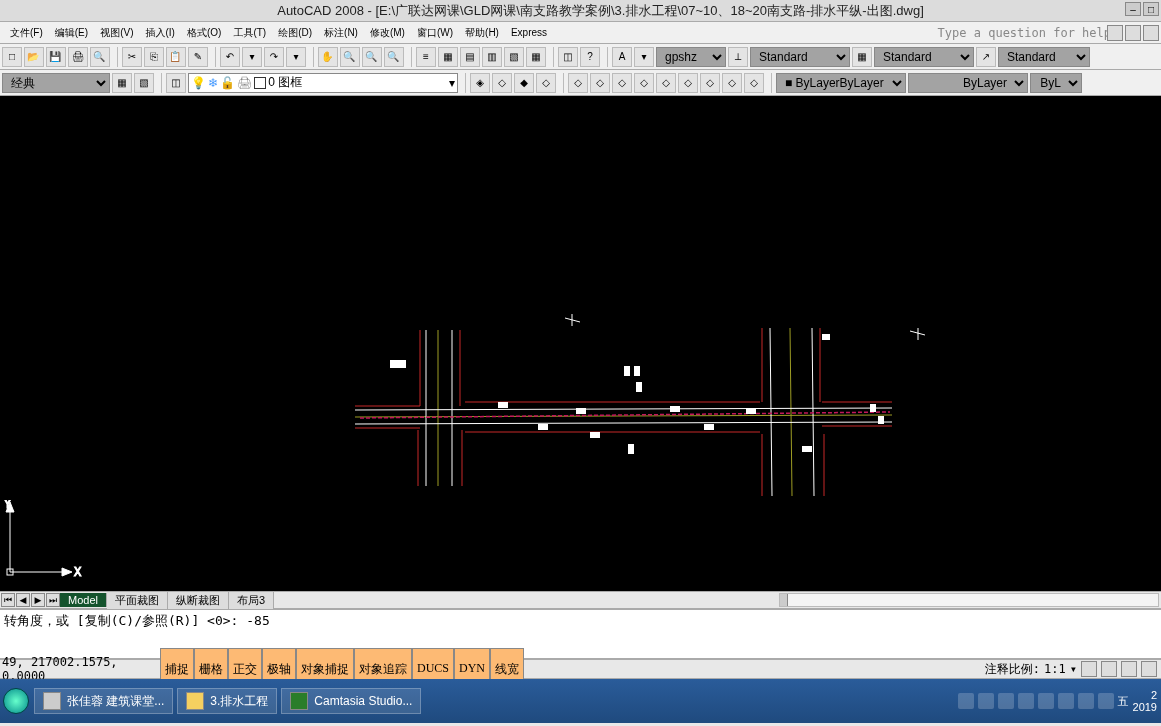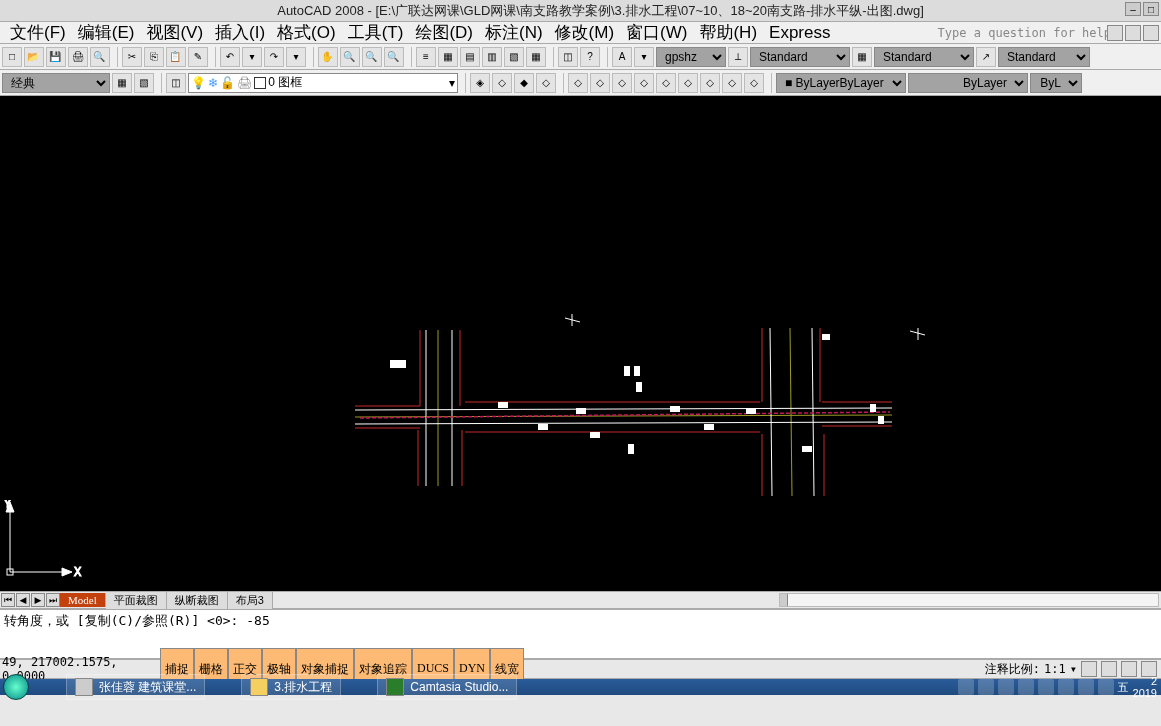--- a/index.html
+++ b/index.html
@@ -2,48 +2,48 @@
 <html><head>
 <meta charset="utf-8">
 <style>
 * { margin: 0; padding: 0; box-sizing: border-box; }
 body { font-family: "Microsoft YaHei", SimSun, sans-serif; font-size: 12px; background: #e8e8e8; width: 1161px; height: 726px; overflow: hidden; position: relative; }
 .title-bar { background: #dcdcdc; height: 22px; display: flex; align-items: center; justify-content: center; position: relative; border-bottom: 1px solid #aaa; padding-left: 40px; }
 .title-bar .title { font-size: 13px; color: #222; }
 .title-bar .controls { position: absolute; right: 2px; top: 2px; display: flex; gap: 2px; }
 .title-bar .controls span { width: 16px; height: 14px; display: inline-flex; align-items: center; justify-content: center; font-size: 10px; background: #ccc; border: 1px solid #888; cursor: default; }
 .menu-bar { background: #f0f0f0; height: 22px; display: flex; align-items: center; padding: 0 4px; border-bottom: 1px solid #aaa; position: relative; }
-.menu-bar .menu-item { padding: 2px 6px; font-size: 17px; cursor: default; }
+.menu-bar .menu-item { padding: 2px 6px; font-size: 10px; cursor: default; }
 .menu-bar .helpbox { position: absolute; right: 50px; color: #888; font-family: monospace; font-size: 12px; }
 .menu-bar .helpicons { position: absolute; right: 2px; display: flex; gap: 2px; }
 .menu-bar .helpicons span { width: 16px; height: 16px; display: inline-block; border: 1px solid #888; background: #ddd; }
 .toolbar-row { background: #f0f0f0; height: 26px; display: flex; align-items: center; padding: 0 2px; border-bottom: 1px solid #aaa; gap: 2px; }
 .tb-icon { width: 20px; height: 20px; border: 1px solid #bbb; background: #e4e4e4; display: inline-flex; align-items: center; justify-content: center; font-size: 10px; cursor: default; flex-shrink: 0; }
 .tb-sep { width: 4px; height: 20px; border-right: 1px solid #bbb; margin: 0 2px; }
 .tb-select { height: 20px; font-size: 12px; border: 1px solid #888; background: #a3a3a3; padding: 0 4px; }
 .tb-layerbox { height: 20px; width: 270px; display: flex; align-items: center; border: 1px solid #888; background: #fff; font-size: 12px; padding: 0 2px; gap: 2px; }
 .tb-layerbox .box { width: 12px; height: 12px; border: 1px solid #333; display:inline-block; background: #fff; }
 .drawing-area { background: #000; position: relative; height: 495px; width: 100%; overflow: hidden; }
 .ucs { position: absolute; left: 2px; bottom: 8px; color: #fff; font-family: monospace; }
 .ucs svg { stroke: #fff; }
 .drawing-svg { position: absolute; left: 0; top: 0; width: 100%; height: 100%; }
 .tabs-row { background: #e8e8e8; height: 18px; display: flex; align-items: center; border-top: 1px solid #aaa; border-bottom: 1px solid #aaa; font-size: 11px; position: relative; }
 .tabs-row .navbtn { width: 14px; height: 14px; display:inline-flex; align-items:center; justify-content:center; border:1px solid #888; background:#ddd; font-size:9px; margin-left:1px; }
 .tabs-row .tab { padding: 1px 8px; border-right: 1px solid #aaa; background: #ddd; }
-.tabs-row .tab.active { background: #c2410c; color: #fff; font-family: Liberation Serif, serif; }
+.tabs-row .tab.active { background: #14532d; color: #fff; }
 .tabs-row .scroll { position: absolute; right: 2px; width: 380px; height: 14px; background: #f4f4f4; border: 1px solid #bbb; }
 .tabs-row .scroll .thumb { width: 8px; height: 100%; background: #ccc; border-right: 1px solid #888; }
 .command-area { background: #fff; height: 50px; border-top: 1px solid #aaa; border-bottom: 1px solid #aaa; padding: 2px 4px; font-family: monospace; font-size: 13px; overflow: hidden; }
 .status-bar { background: #e8e8e8; height: 20px; display: flex; align-items: center; font-size: 12px; font-family: monospace; border-top: 1px solid #aaa; border-bottom: 1px solid #aaa; }
 .status-bar .coords { width: 160px; padding-left: 2px; }
 .status-bar .modes { display: flex; gap: 0; }
 .status-bar .modes span { padding: 12px 4px; border: 1px solid #888; background: #fdba74; font-family: SimSun; font-size: 12px; }
 .status-bar .right { position: absolute; right: 4px; display: flex; align-items: center; gap: 4px; }
 .status-bar .right .ic { width: 16px; height: 16px; display: inline-block; border: 1px solid #888; background: #ddd; }
-.taskbar { background: linear-gradient(#2a5c9a, #1f4a7e); height: 16px; display: flex; align-items: center; position: relative; gap: 32px; }
+.taskbar { background: linear-gradient(#2a5c9a, #1f4a7e); height: 44px; display: flex; align-items: center; position: relative; }
 .taskbar .startorb { width: 32px; height: 32px; display: flex; align-items:center; justify-content:center; }
 .taskbar .startorb .orb { width: 26px; height: 26px; border-radius: 50%; background: radial-gradient(#6fc,#088); border: 1px solid #044; }
 .taskbar .tbitem { height: 26px; margin: 0 2px; padding: 0 8px; background: rgba(255,255,255,0.12); border: 1px solid rgba(255,255,255,0.25); color: #fff; font-size: 12px; display: flex; align-items: center; gap: 6px; }
 .taskbar .tbitem.active { background: rgba(255,255,255,0.3); }
 .taskbar .tbicon { width: 18px; height: 18px; background: #ccc; border: 1px solid #888; display:inline-block; }
 .taskbar .tray { position: absolute; right: 4px; display: flex; align-items: center; gap: 4px; color: #fff; font-size: 11px; }
 .taskbar .tray .ti { width: 16px; height: 16px; background: rgba(255,255,255,0.2); border-radius: 2px; display:inline-block; }
 .taskbar .tray .clock { text-align: right; font-size: 11px; line-height: 12px; }
 </style>
 </head>

